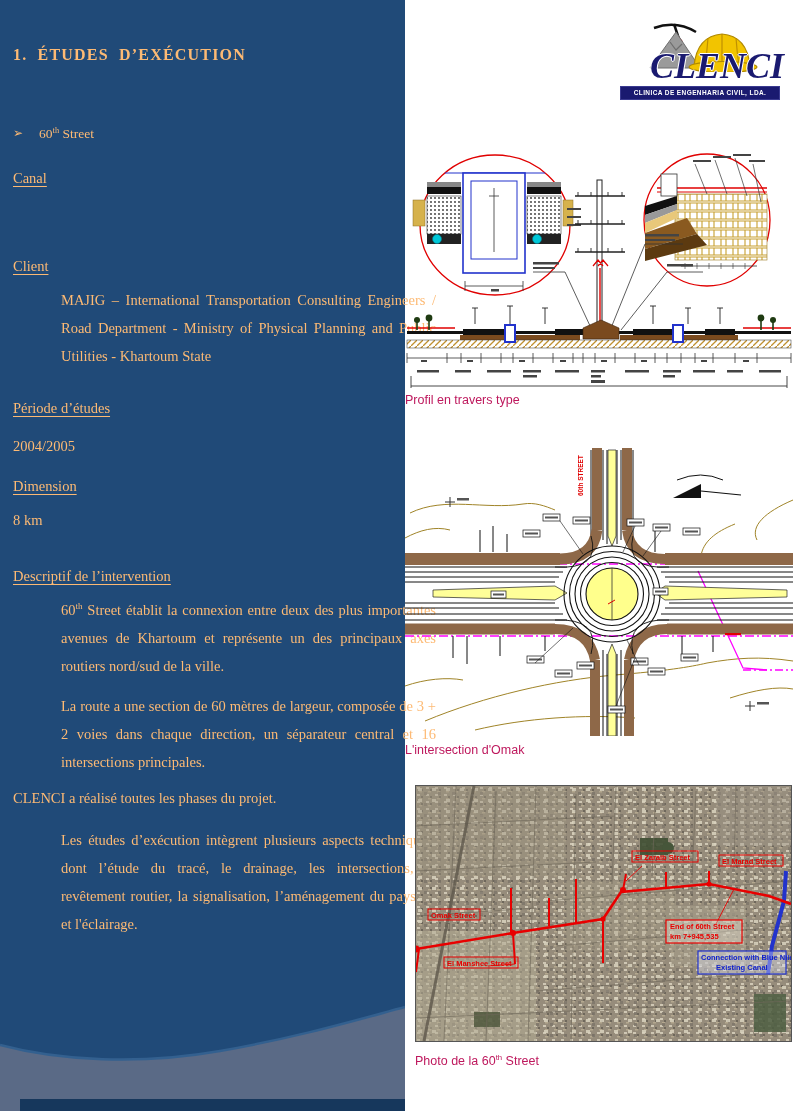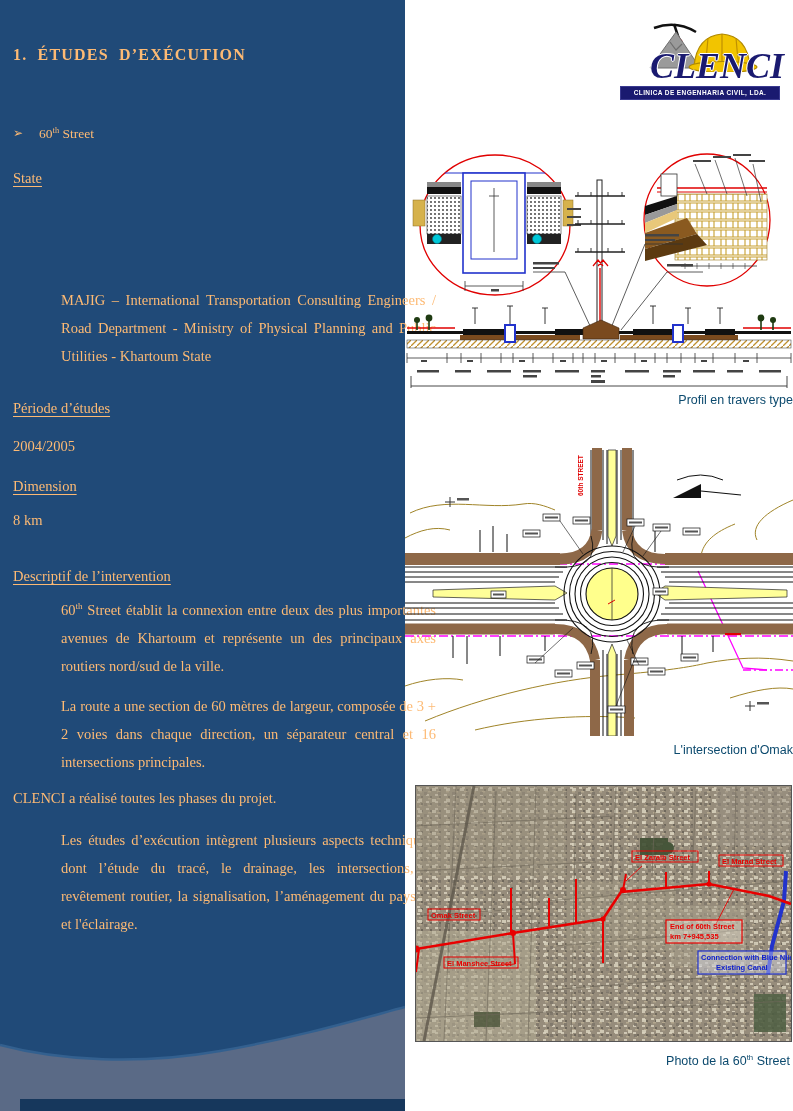--- a/index.html
+++ b/index.html
@@ -25,36 +25,37 @@
   .logo-word{position:absolute;left:0;top:26px;width:168px;text-align:right;
       font:bold italic 36px/40px "Liberation Serif",serif;color:#1A1A70;
       letter-spacing:0px;
       text-shadow:-1px 0 #fff,1px 0 #fff,0 -1px #fff,0 1px #fff;}
   .logo-bar{position:absolute;left:4px;top:66px;width:158px;height:12px;background:#1A1A70;
       color:#fff;font:bold 6.5px/12px "Liberation Sans",sans-serif;text-align:center;
       letter-spacing:0.4px;border:1px solid #3a3a90;}
 
   
   .fig{position:absolute;}
-  .caption{position:absolute;color:#0c4a6e;font:12.5px/16px "Liberation Sans",sans-serif;text-align:right;}
+  .caption{position:absolute;color:#be185d;font:12.5px/16px "Liberation Sans",sans-serif;text-align:left;}
   .photo-frame{border:1px solid #555;}
 </style>
 </head>
 <body>
 
 <div class="panel">
 
   <div class="pblock ptitle" style="top:45px">1. ÉTUDES D’EXÉCUTION</div>
 
   <div class="pblock" style="top:120px;font-size:13.5px">
     <span class="bullet-arrow">➢</span><span><span>60</span><sup>th</sup><span> Street</span></span>
   </div>
 
-  <div class="pblock phead" style="top:168px">State</div>
-
+  <div class="pblock phead" style="top:168px">Canal</div>
+
+  <div class="pblock phead" style="top:256px">Client</div>
   <div class="pblock pjust" style="top:286px">MAJIG – International Transportation Consulting Engineers / Road Department - Ministry of Physical Planning and Public Utilities - Khartoum State</div>
 
   <div class="pblock phead" style="top:398px">Période d’études</div>
   <div class="pblock" style="top:436px;line-height:20px">2004/2005</div>
 
   <div class="pblock phead" style="top:476px">Dimension</div>
   <div class="pblock" style="top:510px;line-height:20px">8 km</div>
 
   <div class="pblock phead" style="top:566px">Descriptif de l’intervention</div>
 

